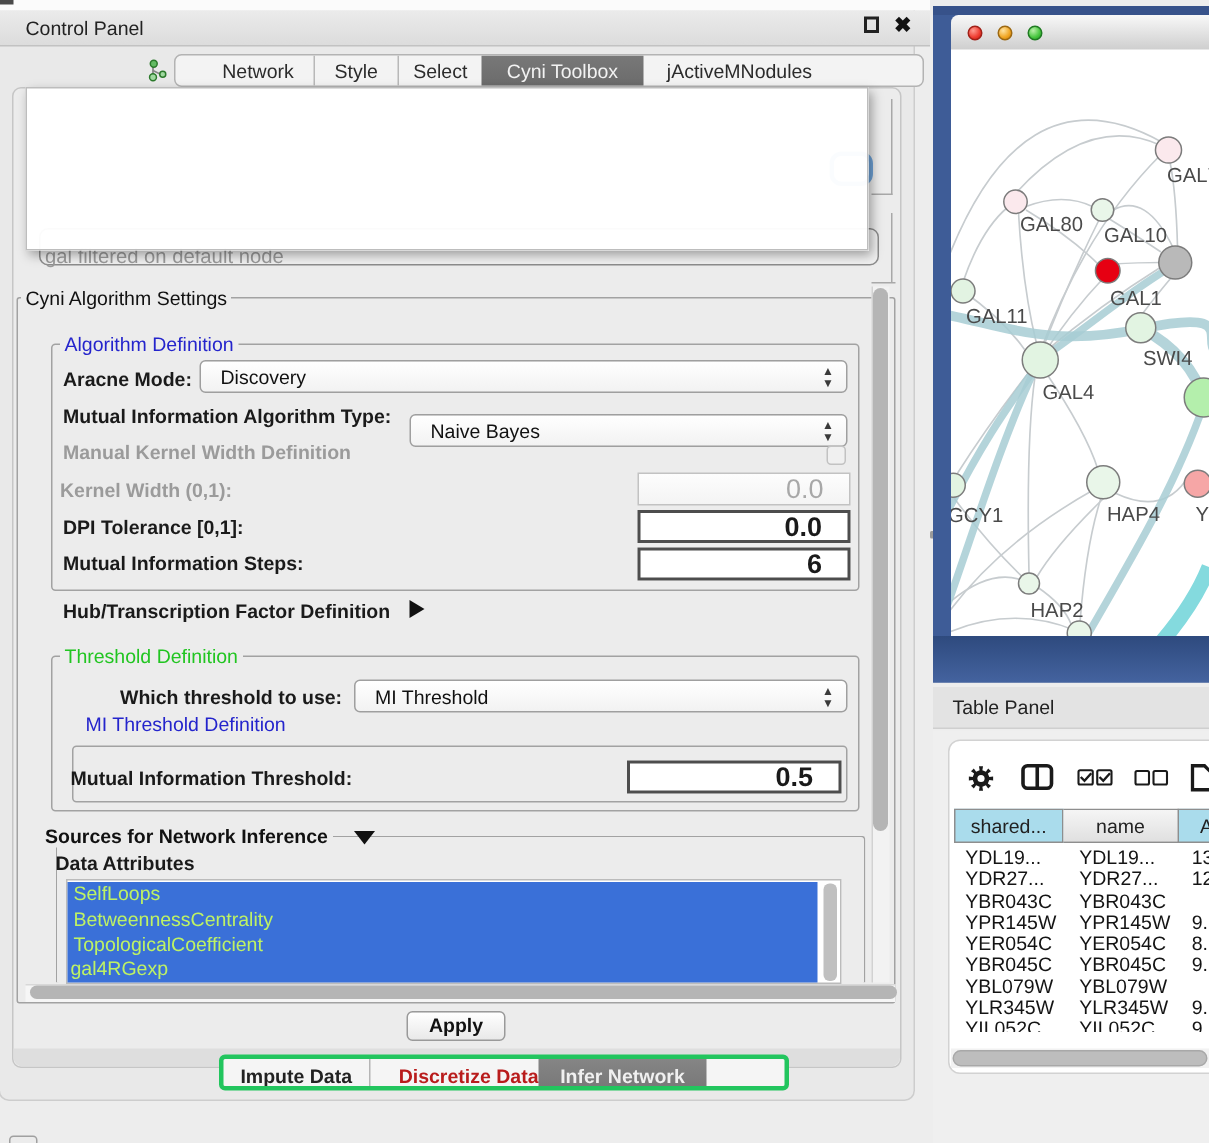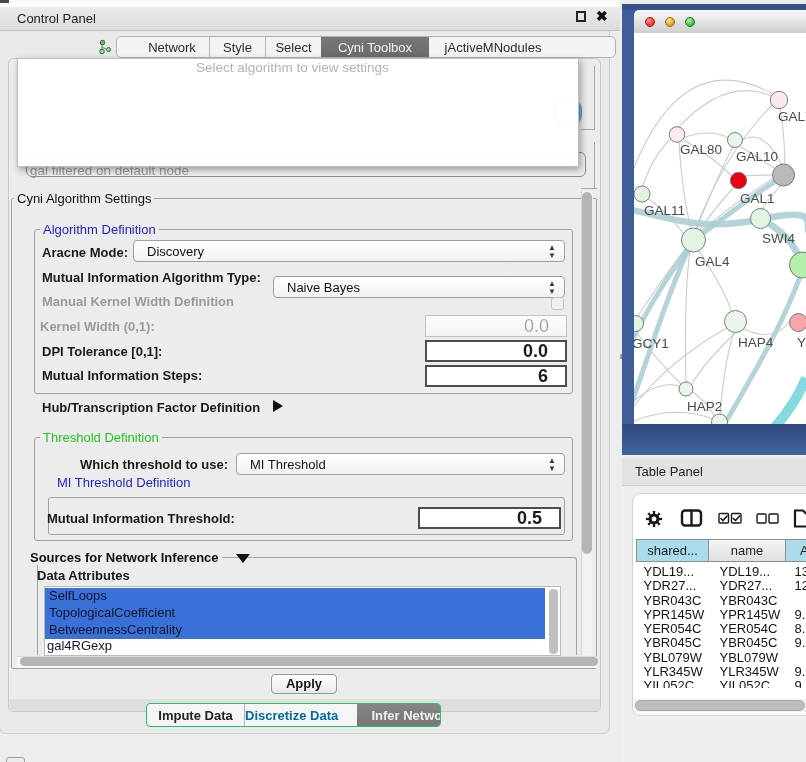--- a/index.html
+++ b/index.html
@@ -98,43 +98,42 @@
 
   <div class="lbl abs" style="left:47px; top:511px;">Mutual Information Threshold:</div>
   <div class="fld lbl" style="left:418px; top:507px; width:143px; height:22px; line-height:19px; border:2px solid #4d4d4d;">0.5</div>
 
   <div class="grp" style="left:37px; top:557px; width:540px; height:98px; border-bottom:none; border-radius:3px 3px 0 0;"></div>
   <div class="grplbl" style="left:27px; top:550px; color:#111; font-weight:bold;">Sources for Network Inference</div>
   <div class="abs" style="left:236px; top:554px; width:0; height:0; border-top:9px solid #111; border-left:7px solid transparent; border-right:7px solid transparent;"></div>
 
   <div class="lbl abs" style="left:37px; top:568px;">Data Attributes</div>
   <div class="abs" style="left:44px; top:586px; width:517px; height:70px; background:#fff; border:1px solid #bbb;"></div>
-  <div class="abs" style="left:45px; top:588px; width:500px; height:51px; background:#3a70d8; color:#0f172a; font-size:13px;">
+  <div class="abs" style="left:45px; top:588px; width:500px; height:67px; background:#3a70d8; color:#bef264; font-size:13px;">
     <div style="padding-left:4px; height:16.8px; line-height:16.8px;">SelfLoops</div>
+    <div style="padding-left:4px; height:16.8px; line-height:16.8px;">BetweennessCentrality</div>
     <div style="padding-left:4px; height:16.8px; line-height:16.8px;">TopologicalCoefficient</div>
-    <div style="padding-left:4px; height:16.8px; line-height:16.8px;">BetweennessCentrality</div>
     <div style="padding-left:2px; height:16.8px; line-height:16.8px;">gal4RGexp</div>
   </div>
   <div class="abs" style="left:549px; top:589px; width:9px; height:65px; background:#c0c0c0; border-radius:4px;"></div>
 
   <div class="abs" style="left:271px; top:674px; width:66px; height:20px; background:linear-gradient(#ffffff,#e9e9e9); border:1px solid #9a9a9a; border-radius:4px; font-size:13px; font-weight:bold; color:#111; text-align:center; line-height:18px;">Apply</div>
 
-  <div class="abs" style="left:146px; top:703px; width:295px; height:24px; background:#f5f5f5; border:1px solid #22c55e; border-radius:4px; overflow:hidden;">
+  <div class="abs" style="left:146px; top:703px; width:380px; height:24px; background:#f5f5f5; border:3px solid #22c55e; border-radius:4px; overflow:hidden;">
     <div class="abs" style="left:0; top:0; width:98px; height:24px; border-right:1px solid #b5b5b5; font-size:13px; font-weight:bold; color:#222; text-align:center; line-height:23px;">Impute Data</div>
-    <div class="abs" style="left:98px; top:0; width:112px; height:24px; font-size:13px; font-weight:bold; color:#0369a1; text-align:left; line-height:23px;">Discretize Data</div>
+    <div class="abs" style="left:98px; top:0; width:112px; height:24px; font-size:13px; font-weight:bold; color:#b91c1c; text-align:right; line-height:23px;">Discretize Data</div>
     <div class="abs" style="left:210px; top:0; width:112px; height:24px; background:linear-gradient(#858585,#757575); font-size:13px; font-weight:bold; color:#f0f0f0; text-align:center; line-height:23px;">Infer Network</div>
   </div>
 </div>
 
 <div class="abs" style="left:6px; top:757px; width:19px; height:8px; background:#ececec; border:1px solid #a0a0a0; border-radius:3px 3px 0 0;"></div>
 
 <div class="abs" style="left:620px; top:354px; width:4px; height:5px; background:#9a9a9a; border-radius:1px;"></div>
 
 <div class="abs" style="left:17px; top:58px; width:562px; height:109px; background:rgba(255,255,255,0.97); border:1px solid #bdbdbd; box-shadow:2px 3px 7px rgba(0,0,0,0.35); z-index:50;">
-  <div class="abs" style="left:178px; top:1px; font-size:13.5px; color:#b2b2b2;">Select algorithm to view settings</div>
 </div>
 
 <div class="abs" style="left:622px; top:4px; width:184px; height:451px; background:#3e5c97;">
   <div class="abs" style="left:0; top:0; width:184px; height:6px; background:#37528a;"></div>
 
   <div class="abs" style="left:12px; top:6px; width:172px; height:27px; background:linear-gradient(#f8f8f8,#c9c9c9); border-bottom:1px solid #7d7d7d; border-top-left-radius:5px;">
     <div class="abs" style="left:11px; top:7px; width:10px; height:10px; border-radius:50%; background:radial-gradient(circle at 35% 30%, #ff9a8f, #ee3b30 60%, #c21f14); border:1px solid #a02018;"></div>
     <div class="abs" style="left:31px; top:7px; width:10px; height:10px; border-radius:50%; background:radial-gradient(circle at 35% 30%, #ffe3a0, #f0a420 60%, #c87d0e); border:1px solid #9c6812;"></div>
     <div class="abs" style="left:51px; top:7px; width:10px; height:10px; border-radius:50%; background:radial-gradient(circle at 35% 30%, #b8f0a8, #46c63e 60%, #27962a); border:1px solid #1f7a22;"></div>
   </div>

